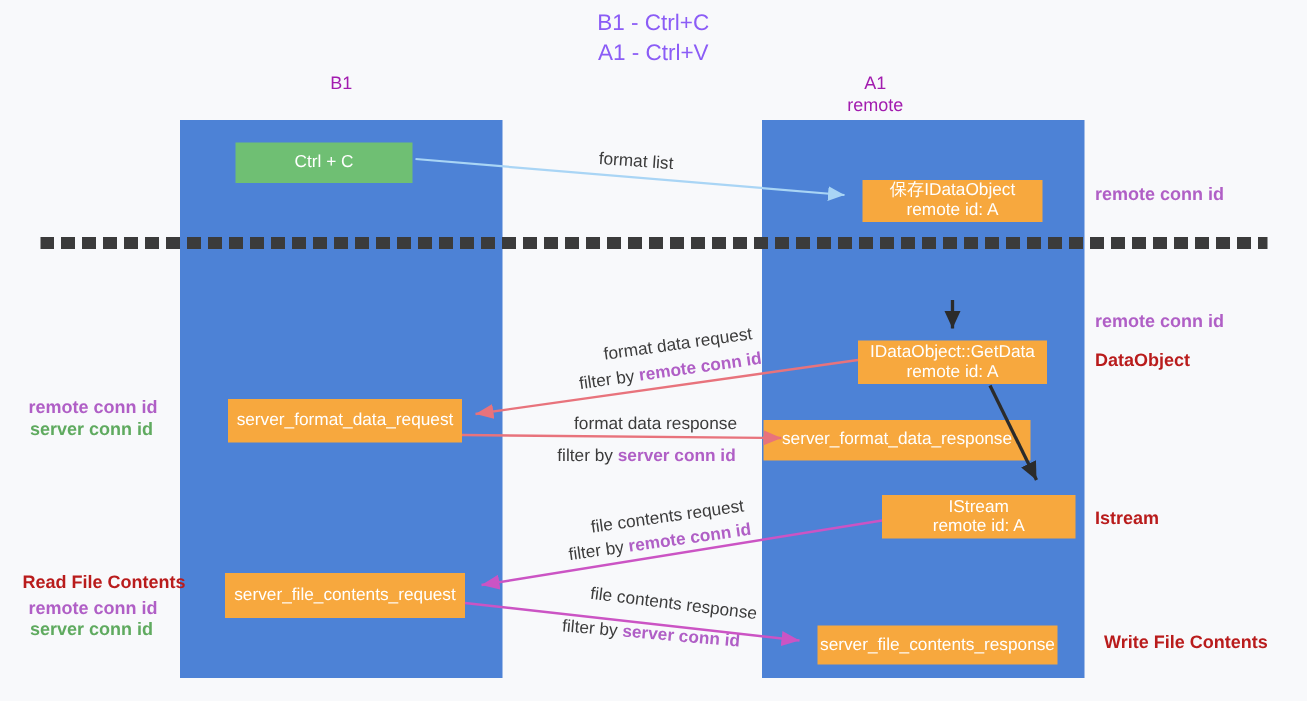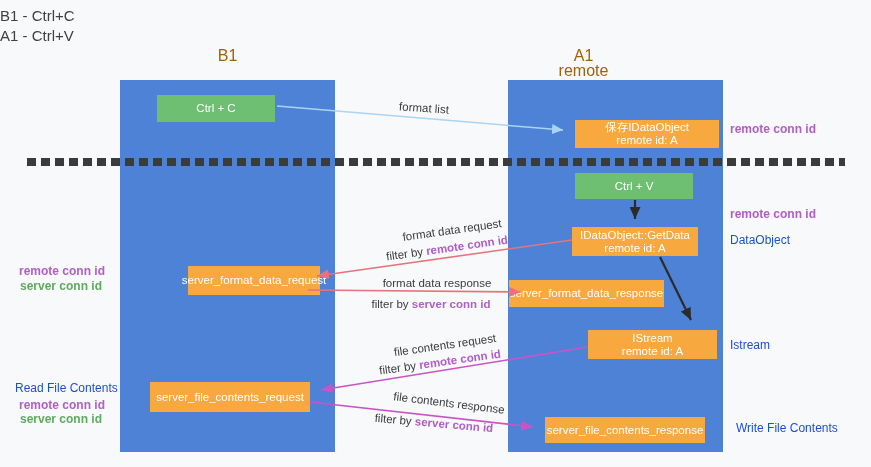--- a/index.html
+++ b/index.html
@@ -1,36 +1,36 @@
 <!DOCTYPE html>
 <html><head>
 <meta charset="utf-8">
 <style>
   html,body{margin:0;padding:0;background:#f8f9fb;font-family:"Liberation Sans",sans-serif;}
   #canvas{position:relative;width:871px;height:467px;background:#f8f9fb;overflow:hidden;}
 
-  .title{position:absolute;left:0;right:0;top:6px;font-size:15px;line-height:20px;color:#404040;}
-  .col-header{position:absolute;top:48px;width:215px;text-align:center;font-size:16px;line-height:15px;color:#a16207;z-index:4;}
+  .title{position:absolute;left:0;right:0;top:6px;text-align:center;font-size:15px;line-height:20px;color:#8b5cf6;}
+  .col-header{position:absolute;top:48px;width:215px;text-align:center;font-size:12px;line-height:15px;color:#a21caf;z-index:4;}
   .col{position:absolute;top:80px;width:215px;height:372px;background:#4d82d6;z-index:1;}
   .dashline{position:absolute;top:158px;left:27px;width:818px;height:8px;z-index:3;
     background:repeating-linear-gradient(90deg,#3b3b3b 0 9px,rgba(0,0,0,0) 9px 14px);}
 
   .node{position:absolute;display:flex;flex-direction:column;align-items:center;justify-content:center;
     color:#ffffff;font-size:11.5px;line-height:13px;text-align:center;z-index:4;white-space:nowrap;}
   .green{background:#6fbf73;}
   .orange{background:#f7a83e;}
 
   .ann{position:absolute;font-size:11.5px;color:#3c3c3c;white-space:nowrap;z-index:4;transform-origin:center;}
   .ctr{transform:translate(-50%,-50%);}
   .rot-n8{transform:translate(-50%,-50%) rotate(-8deg);}
   .rot-p4{transform:translate(-50%,-50%) rotate(4deg);}
   .rot-p7{transform:translate(-50%,-50%) rotate(7deg);}
   .rot-p5{transform:translate(-50%,-50%) rotate(5deg);}
 
-  .side{position:absolute;font-size:12px;color:#1d4ed8;white-space:nowrap;z-index:4;}
+  .side{position:absolute;font-size:12px;color:#b91c1c;white-space:nowrap;z-index:4;font-weight:bold;}
   .plabel{color:#b05fc6;font-weight:bold;}
   .glabel{color:#5faa5f;font-weight:bold;}
   .right-align{text-align:right;}
 
   svg.arrows{position:absolute;left:0;top:0;z-index:5;pointer-events:none;}
 </style>
 </head>
 <body>
 
 <div id="canvas">
@@ -50,39 +50,36 @@
 
   <div class="col" style="left:120px;"></div>
   <div class="col" style="left:508px;"></div>
 
   <div class="dashline"></div>
 
   <div class="node green" style="left:157px;top:95px;width:118px;height:27px;align-items:center;">
     <div>Ctrl + C</div>
   </div>
 
-  <div class="node orange" style="left:575px;top:120px;width:144px;height:28px;">
+  <div class="node orange" style="left:575px;top:120px;width:120px;height:28px;">
     <div>保存IDataObject</div>
     <div>remote id: A</div>
   </div>
 
-  <div class="node green" style="left:575px;top:173px;width:118px;height:26px;">
-    <div>Ctrl + V</div>
-  </div>
 
   <div class="node orange" style="left:572px;top:227px;width:126px;height:29px;text-align:center;">
     <div>IDataObject::GetData</div>
     <div>remote id: A</div>
   </div>
 
-  <div class="node orange" style="left:152px;top:266px;width:132px;height:29px;margin-left:36px;">
+  <div class="node orange" style="left:152px;top:266px;width:156px;height:29px;">
     <div>server_format_data_request</div>
   </div>
 
-  <div class="node orange" style="left:509px;top:280px;width:155px;height:27px;">
+  <div class="node orange" style="left:509px;top:280px;width:178px;height:27px;">
     <div>server_format_data_response</div>
   </div>
 
   <div class="node orange" style="left:588px;top:330px;width:129px;height:29px;">
     <div>IStream</div>
     <div>remote id: A</div>
   </div>
 
   <div class="node orange" style="left:545px;top:417px;width:160px;height:26px;">
     <div>server_file_contents_response</div>

